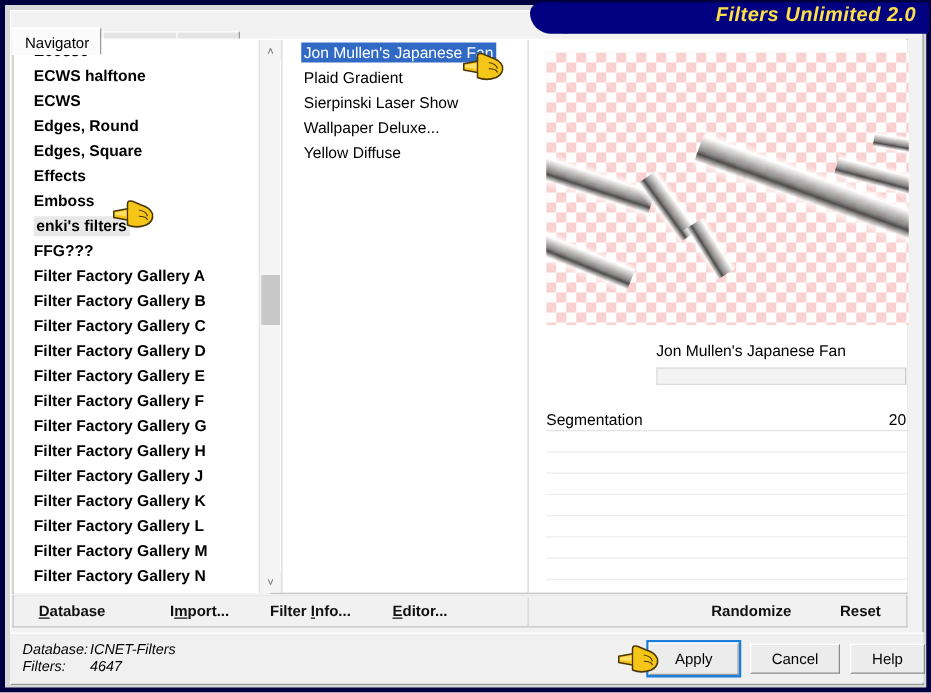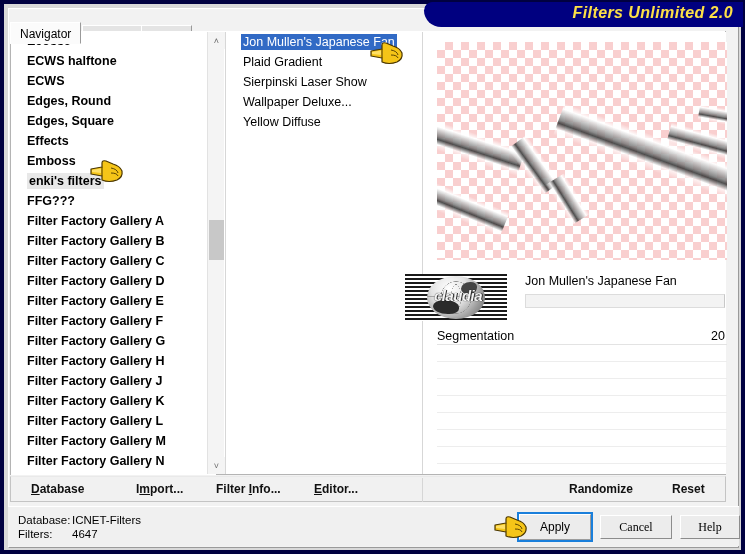--- a/index.html
+++ b/index.html
@@ -367,36 +367,37 @@
     right: 6px; height: 40px;
     background: #f0f0f0;
     border-top: 1px solid #ffffff;
   }
   #status-text {
     position: absolute;
     left: 10px; top: 6px;
     font-size: 11.5px;
     color: #000000;
     line-height: 14px;
+    font-style: italic;
   }
   #status-text .row { display: block; white-space: pre; }
   #status-text .k { display: inline-block; width: 54px; }
 
   .btn {
     position: absolute;
     top: 8px;
     height: 24px;
     background: #ececec;
     border-top: 1px solid #ffffff;
     border-left: 1px solid #ffffff;
     border-right: 1px solid #8c8c8c;
     border-bottom: 1px solid #8c8c8c;
     font-size: 12px;
     color: #000000;
-    display: flex; align-items: center; justify-content: center; font-family: Liberation Serif, serif;
+    display: flex; align-items: center; justify-content: center;
   }
   #btn-apply-wrap {
     position: absolute;
     left: 509px; top: 5px;
     width: 76px; height: 30px;
     border: 2px solid #1a7fdb;
     background: #ececec;
     display: flex; align-items: center; justify-content: center;
   }
   #btn-apply {
@@ -499,28 +500,20 @@
         <div class="streak st1"></div>
         <div class="streak st2"></div>
         <div class="streak st3"></div>
         <div class="streak st4"></div>
         <div class="streak st5"></div>
         <div class="streak st6"></div>
         <div class="streak st7"></div>
       </div>
 
       <div id="logo-row">
-        <div id="logo-thumb">
-          <div id="logo-globe">
-            <div class="merid"></div>
-            <div class="blob1"></div>
-            <div class="blob2"></div>
-          </div>
-          <div id="logo-word">claudia</div>
-        </div>
         <div id="selected-name">Jon Mullen's Japanese Fan</div>
         <div id="name-underbar"></div>
       </div>
 
       <div id="param-rows">
         <div class="param-row head">
           <span class="pname">Segmentation</span>
           <span class="pval">20</span>
         </div>
         <div class="param-row">

